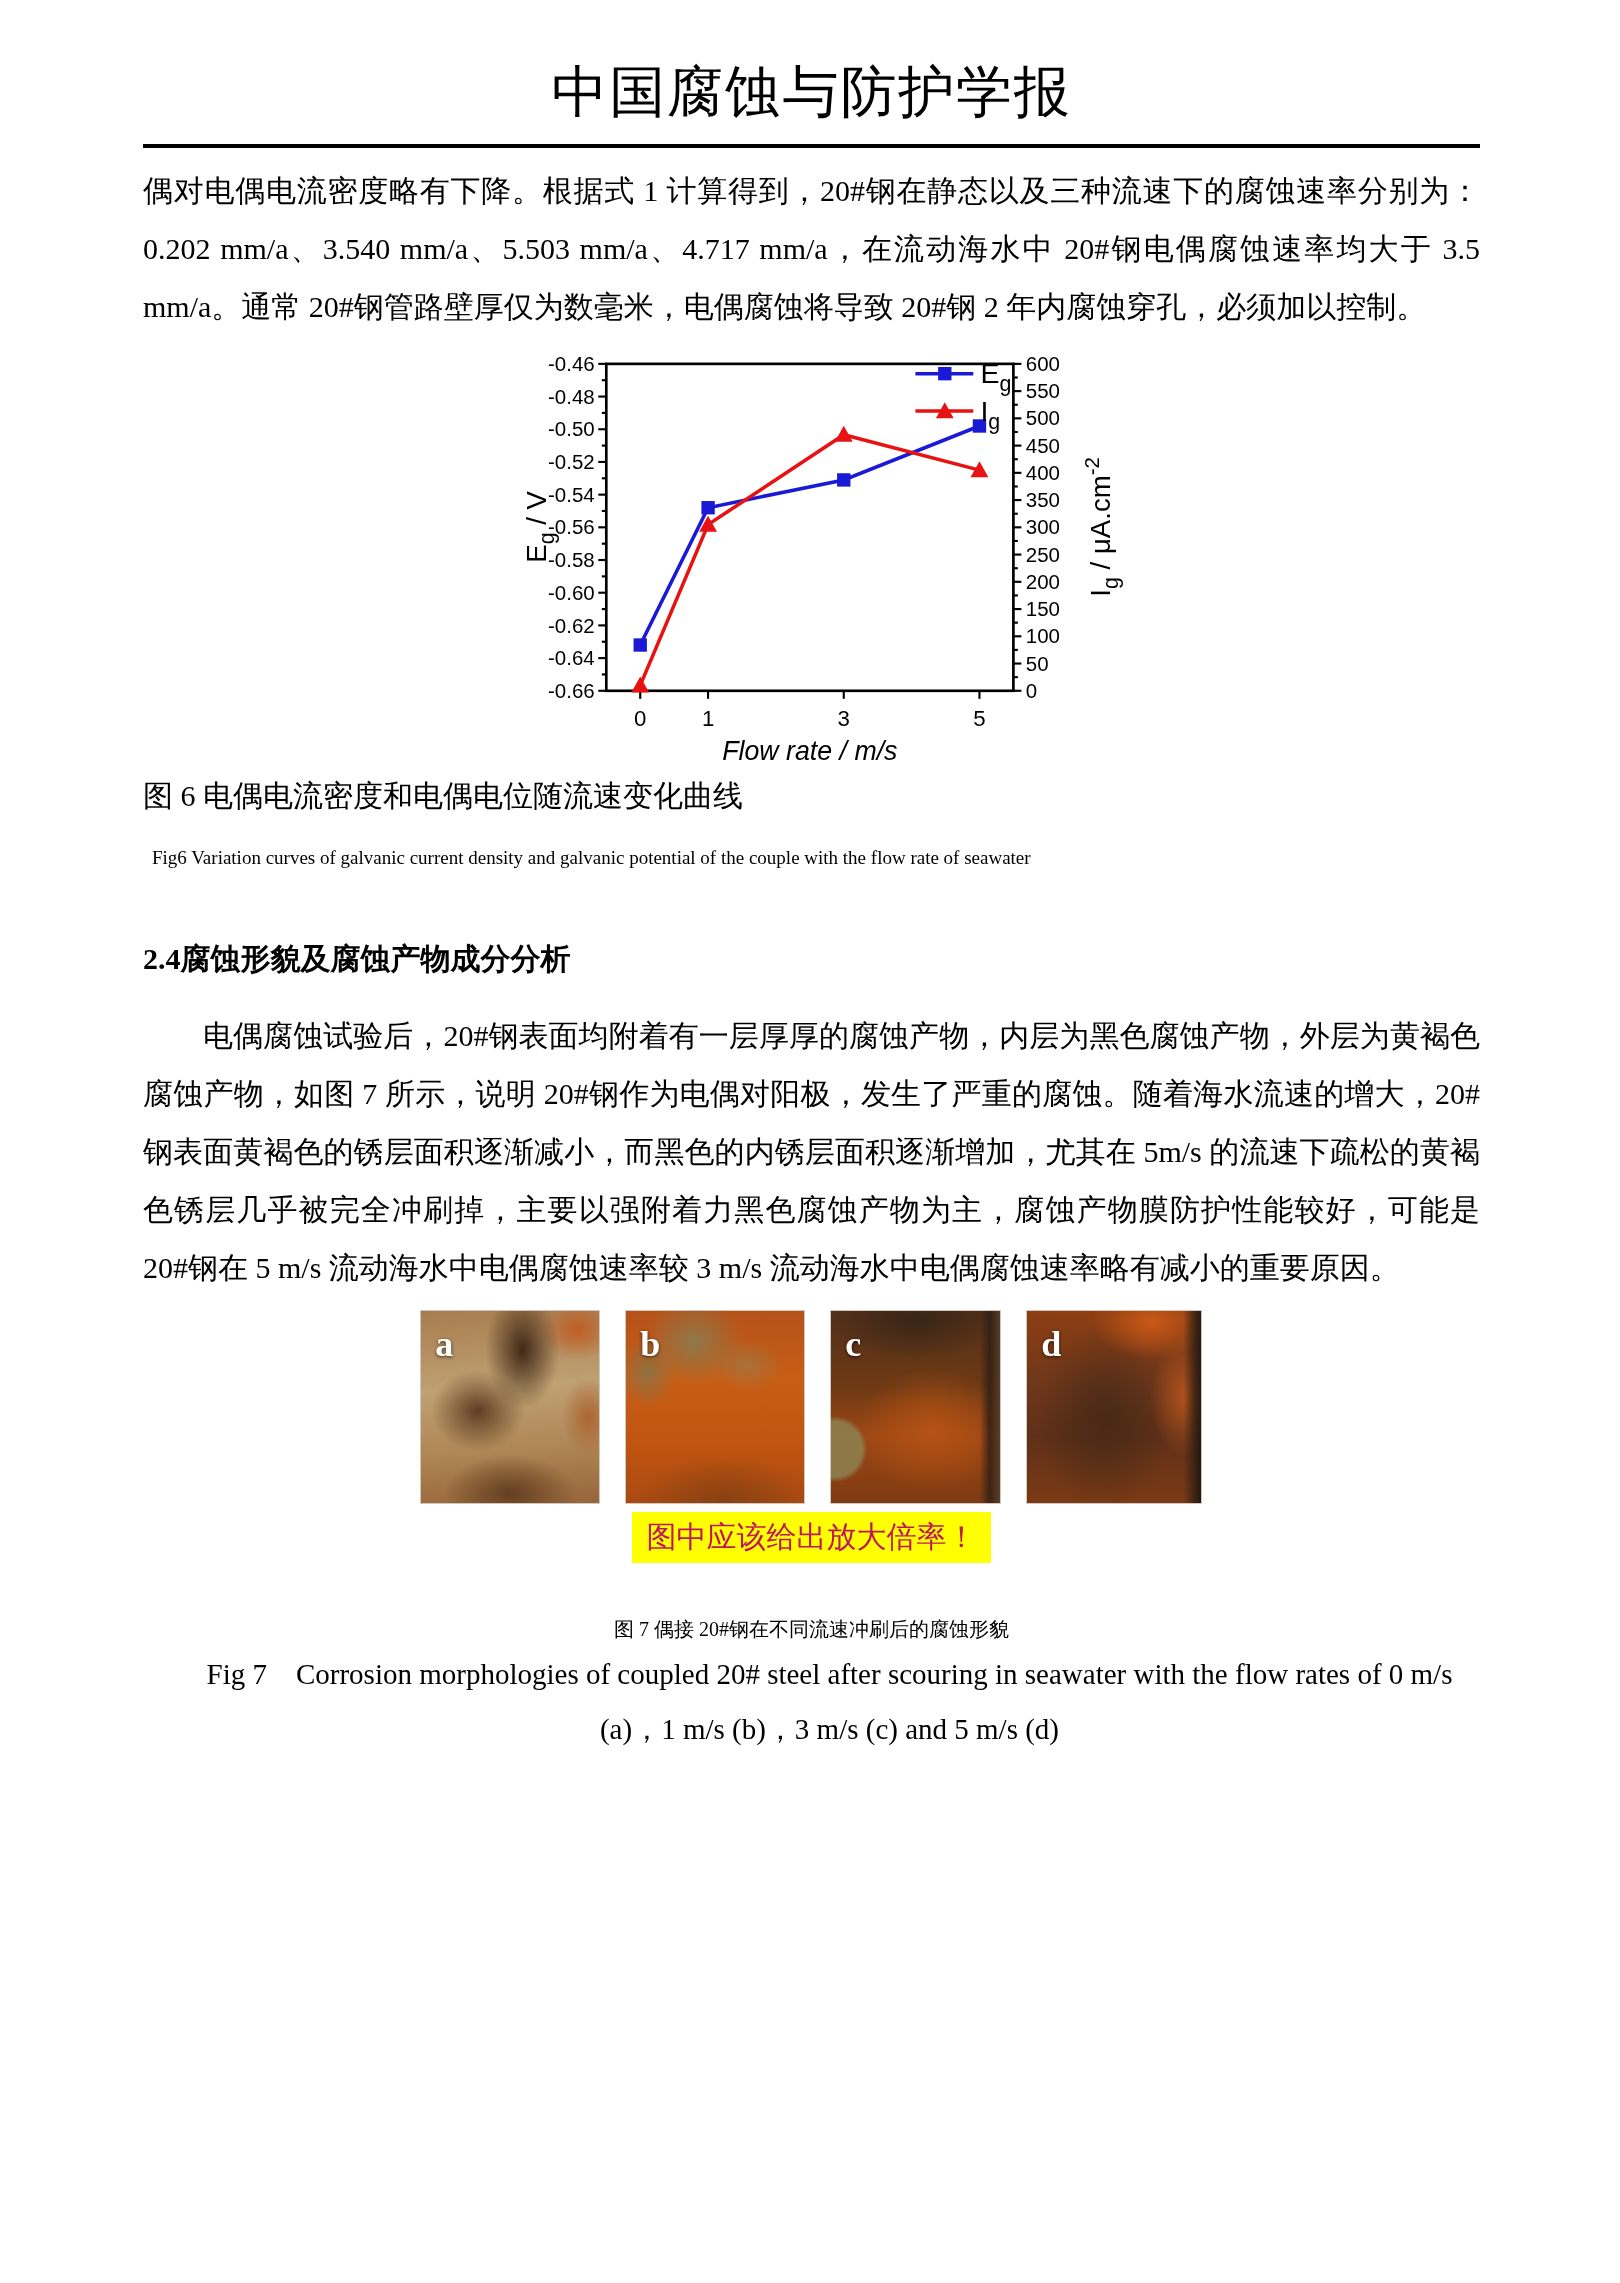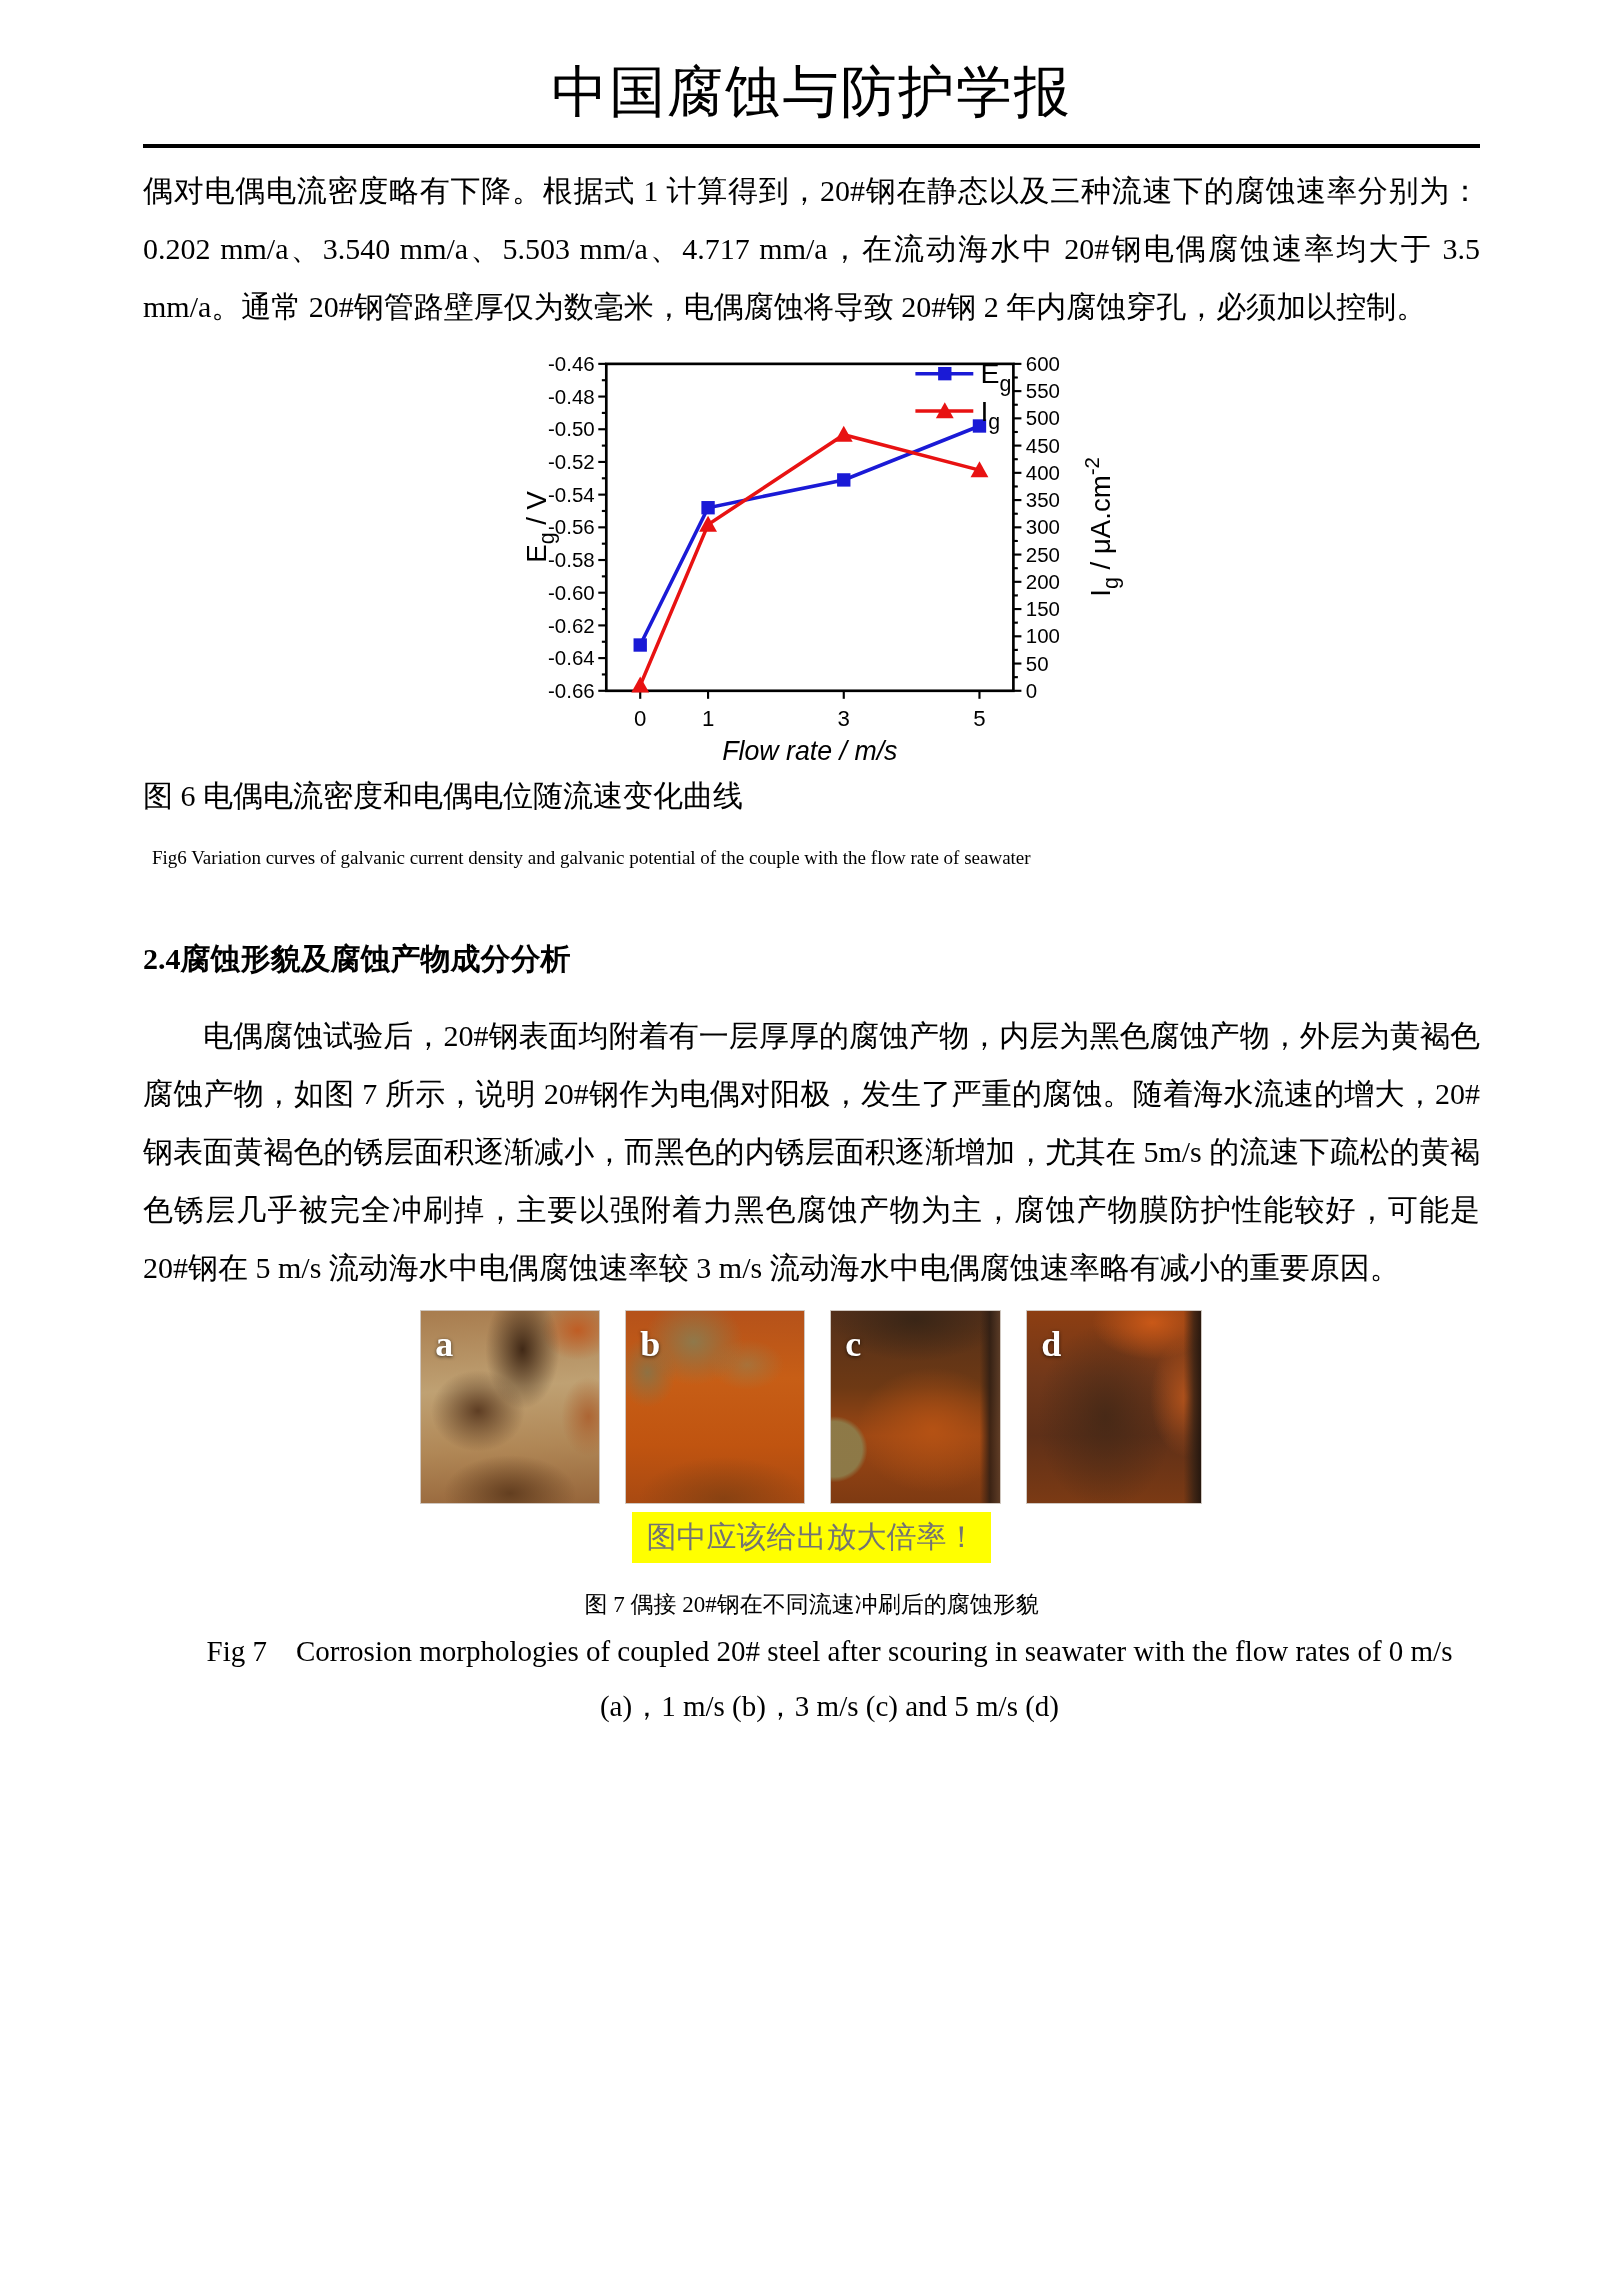--- a/index.html
+++ b/index.html
@@ -50,23 +50,23 @@
      radial-gradient(ellipse 107px 53px at 50% 4%, rgba(54,36,22,.9) 0%, rgba(54,36,22,0) 80%),
      linear-gradient(180deg,#53301a 0%,#6e3914 40%,#9c4714 65%,#7e3a12 100%);}
   .photo-d{width:174px;background:
      linear-gradient(90deg, rgba(0,0,0,0) 90%, rgba(50,32,20,.8) 96%, rgba(30,20,14,.9) 100%),
      radial-gradient(ellipse 80px 49px at 72% 6%, rgba(205,90,24,.95) 0%, rgba(205,90,24,0) 75%),
      radial-gradient(ellipse 49px 80px at 92% 45%, rgba(196,90,28,.8) 0%, rgba(196,90,28,0) 75%),
      radial-gradient(ellipse 85px 116px at 45% 55%, rgba(62,38,22,.75) 0%, rgba(62,38,22,0) 80%),
      linear-gradient(180deg,#8d3e12 0%,#71381a 35%,#5f3018 65%,#7b3a14 100%);}
 
   .note-row{text-align:center;margin-top:9px;}
-  .note{display:inline-block;font-size:30px;padding:5.3px 14.3px;color:#737373;}
-
-  .cap-zh7{font-size:23px;text-align:center;margin-top:26px;}
+  .note{display:inline-block;font-size:30px;padding:5.3px 14.3px;color:#be185d;}
+
+  .cap-zh7{font-size:20px;text-align:center;margin-top:53px;}
   .cap-en7{font-size:29px;text-align:center;line-height:55px;margin-top:3.6px;margin-left:36px;}
   .p3{margin-top:12.5px;}
 </style>
 </head>
 <body>
 
 <div class="page">
 
   <div class="title-zh">中国腐蚀与防护学报</div>
   <div class="rule"></div>

